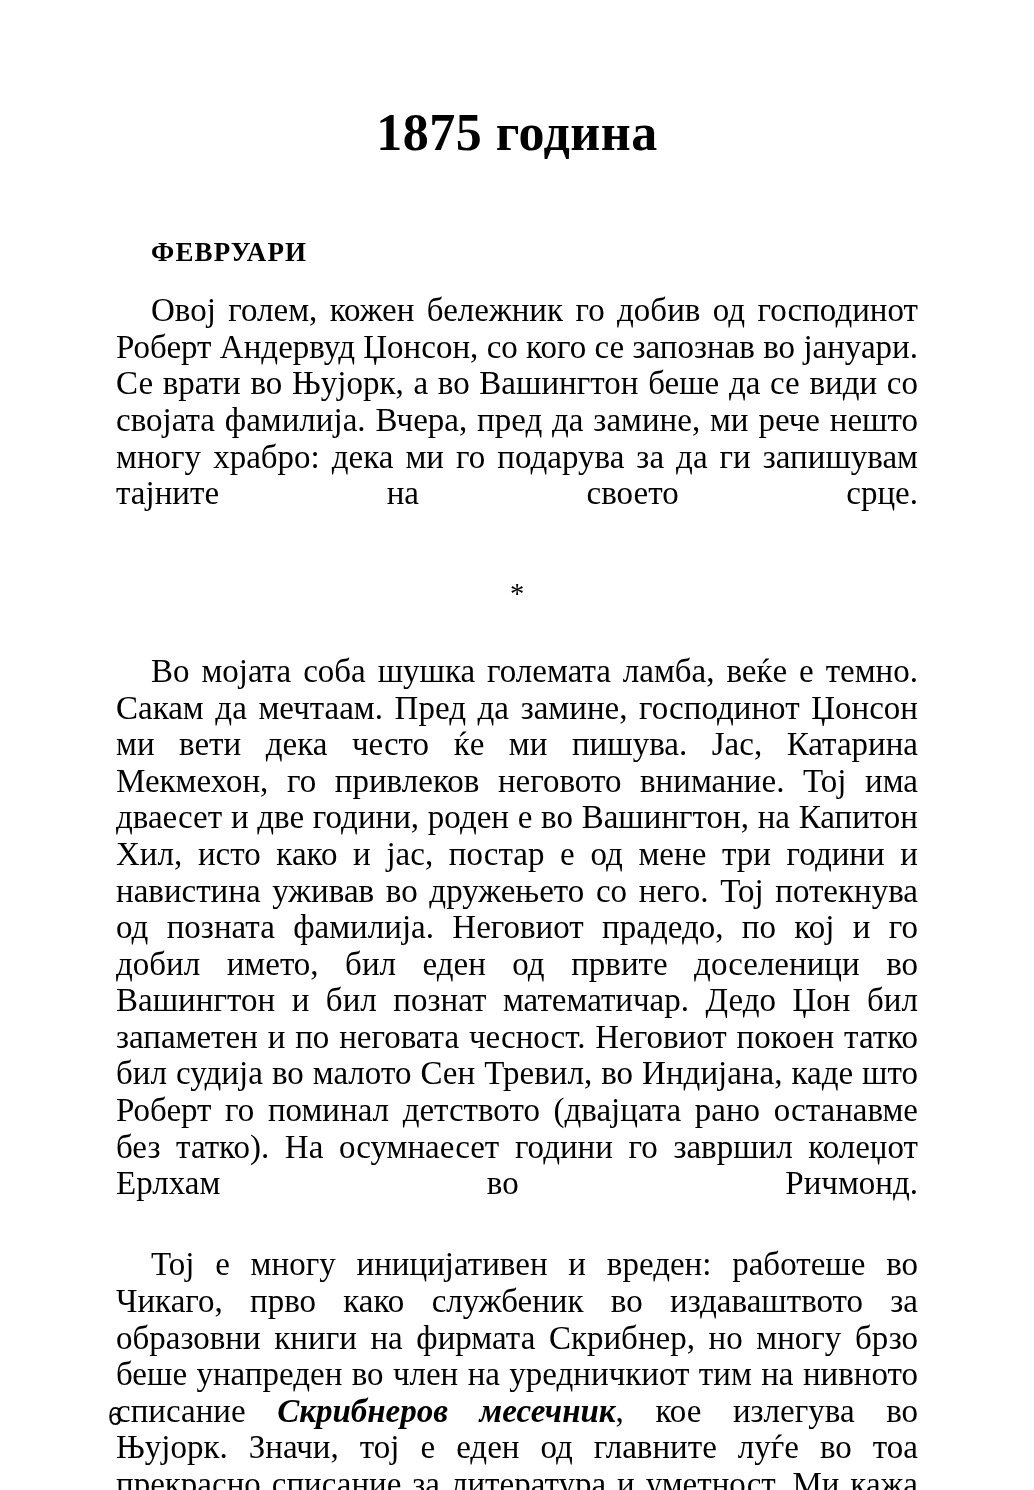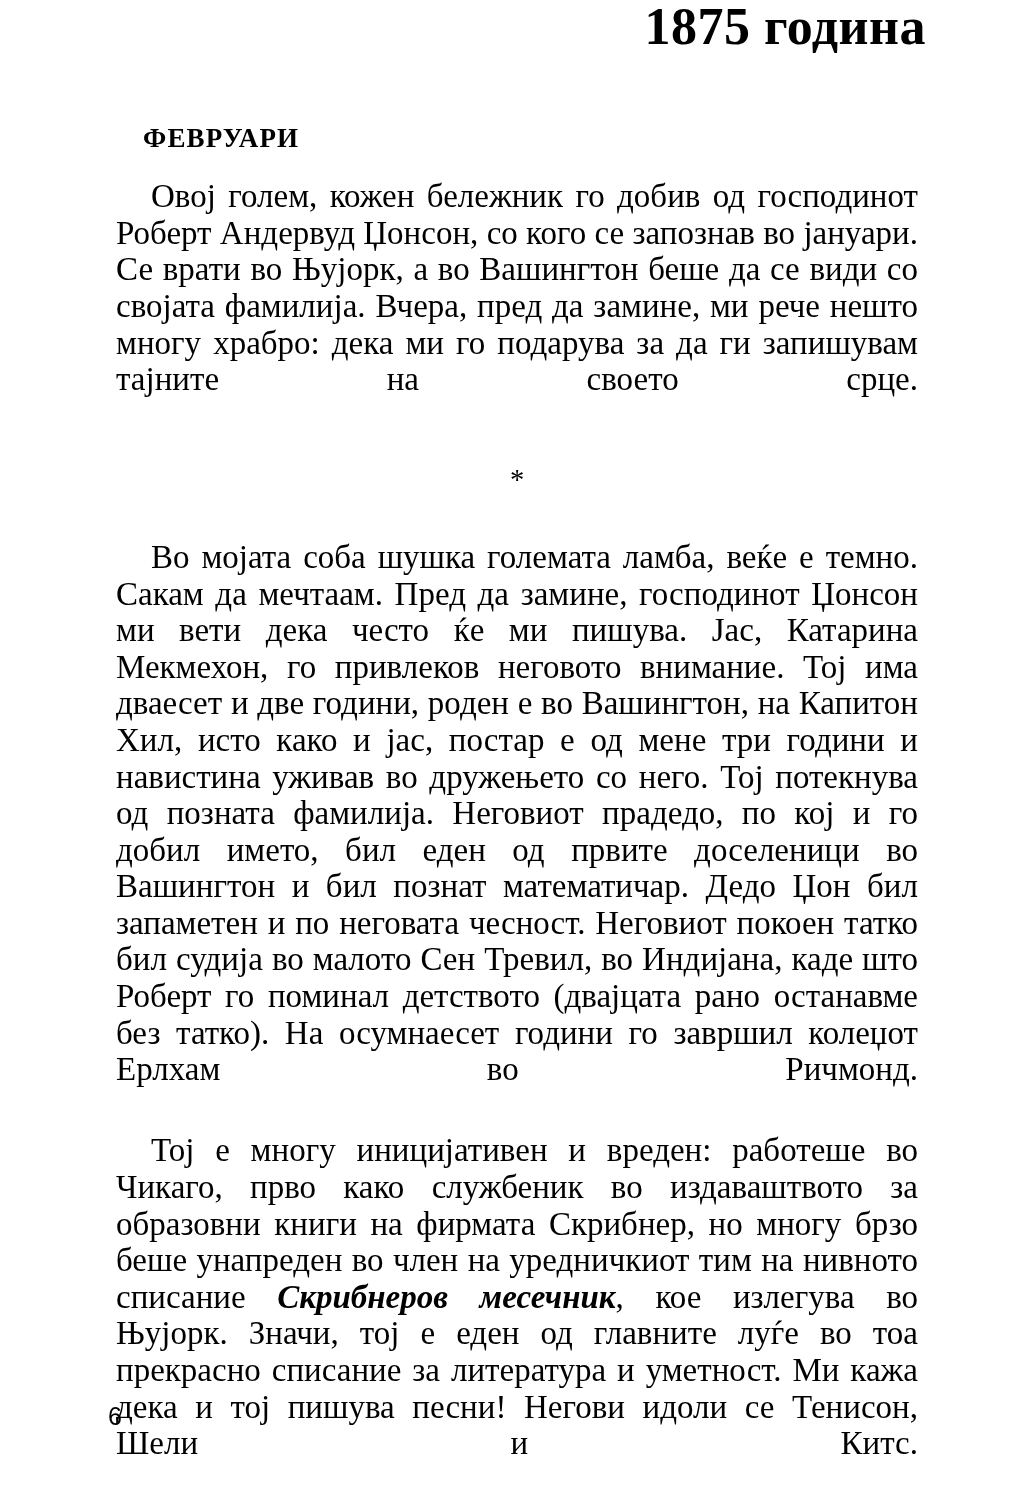--- a/index.html
+++ b/index.html
@@ -28,32 +28,33 @@
     left: 108px;
     top: 0;
     width: 818px;
   }
 
   .page-title {
     font-family: "Liberation Serif", "DejaVu Serif", serif;
     font-weight: bold;
     font-size: 52px;
     line-height: 1.05;
-    text-align: right;
+    text-align: center;
     letter-spacing: 0.5px;
-    margin: 0;
+    margin: 8px;
+    padding-top: 98px;
   }
 
   .section-heading {
     font-family: "Liberation Serif", "DejaVu Serif", serif;
     font-weight: bold;
     font-size: 27px;
     line-height: 1.1;
     letter-spacing: 1.2px;
-    margin: 0;
+    margin: 8px;
     padding-top: 69px;
     padding-left: 35px;
   }
 
   .body-text {
     font-size: 33px;
     line-height: 36.6px;
     text-align: justify;
     text-justify: inter-word;
     margin: 8px;

